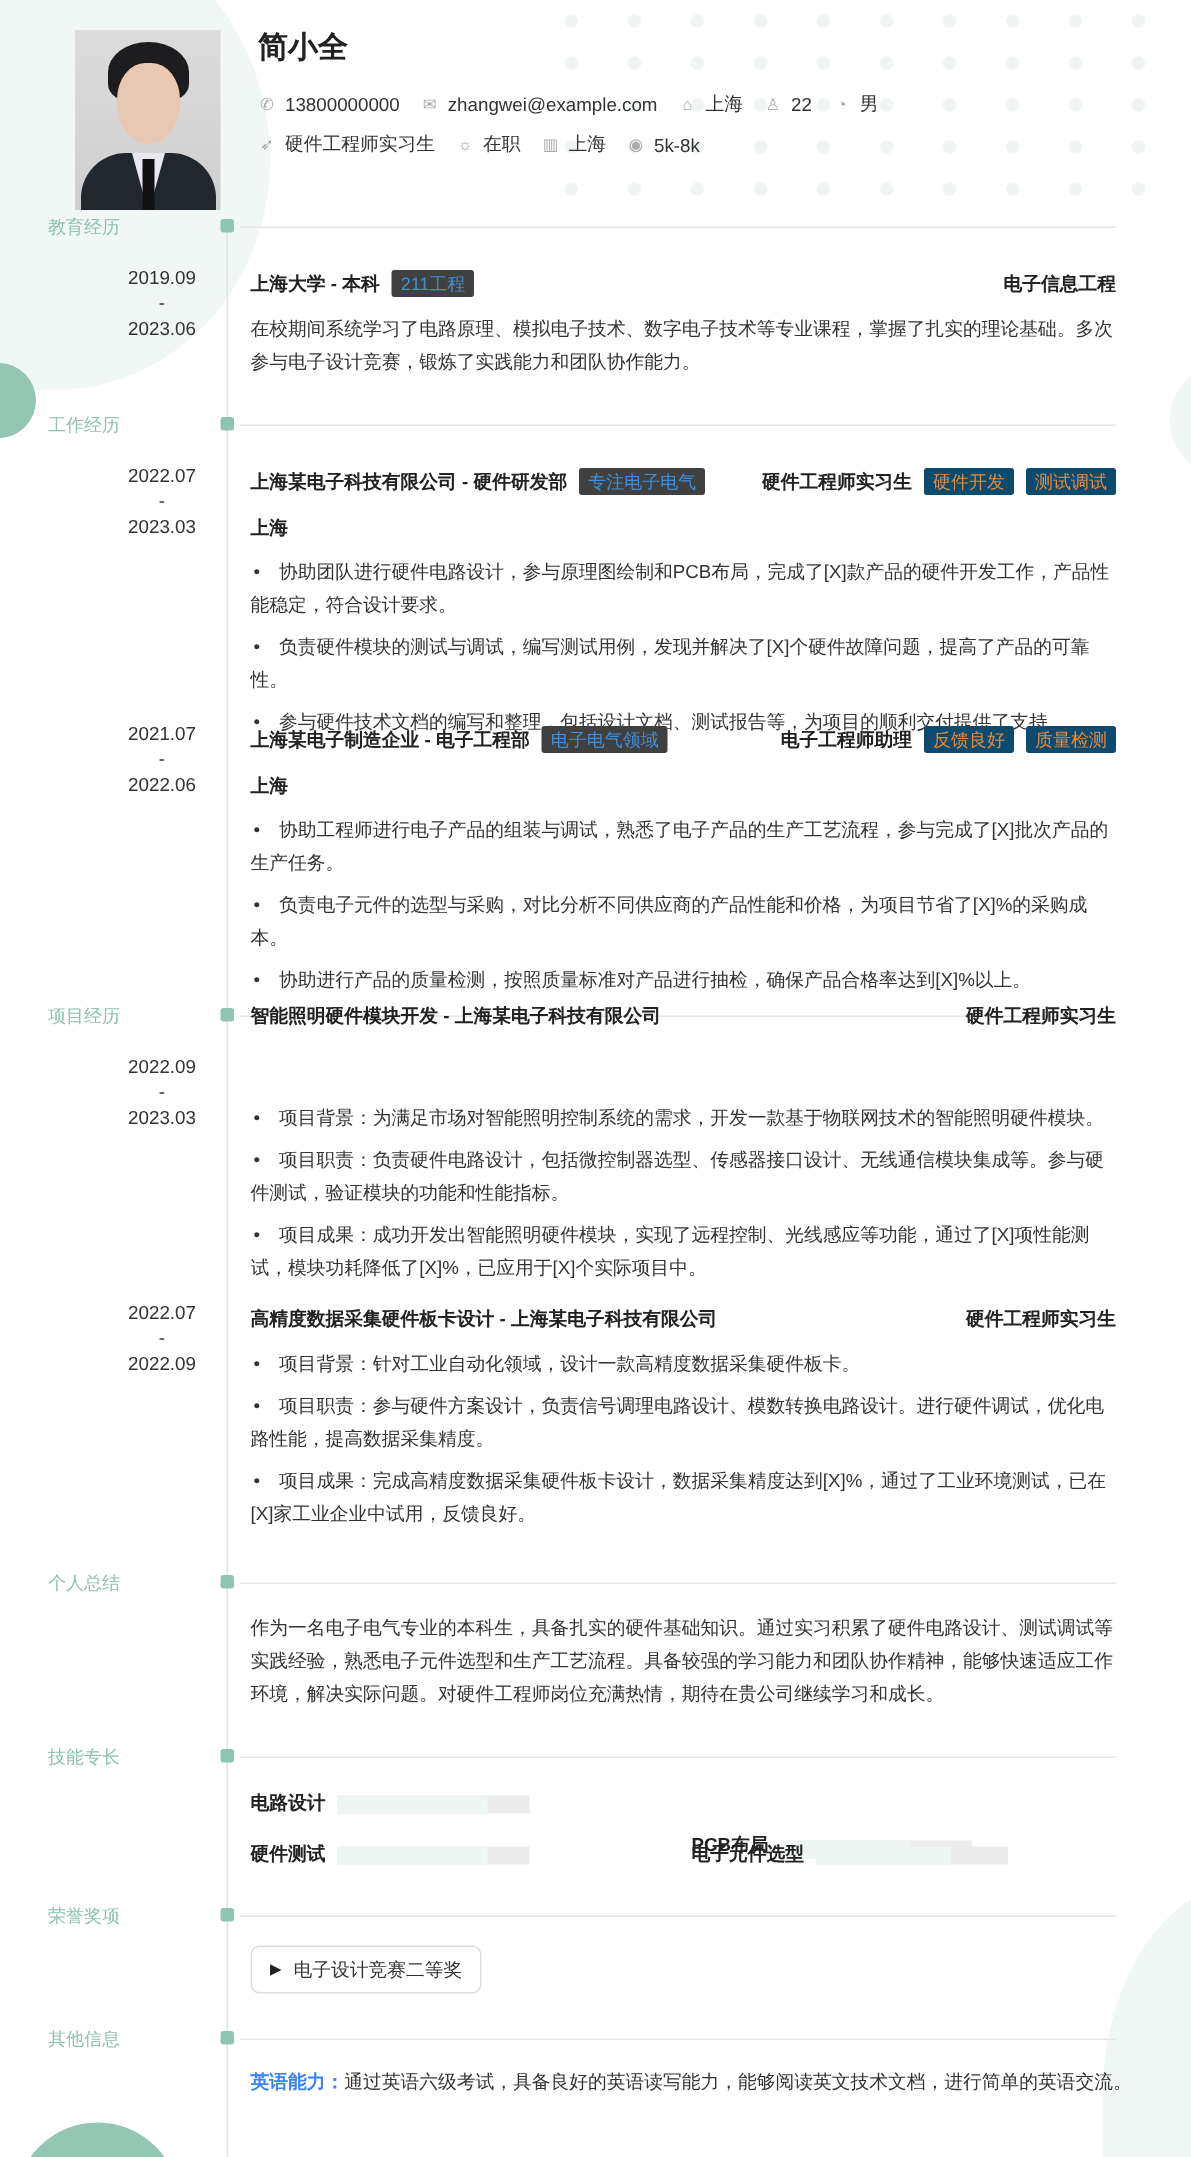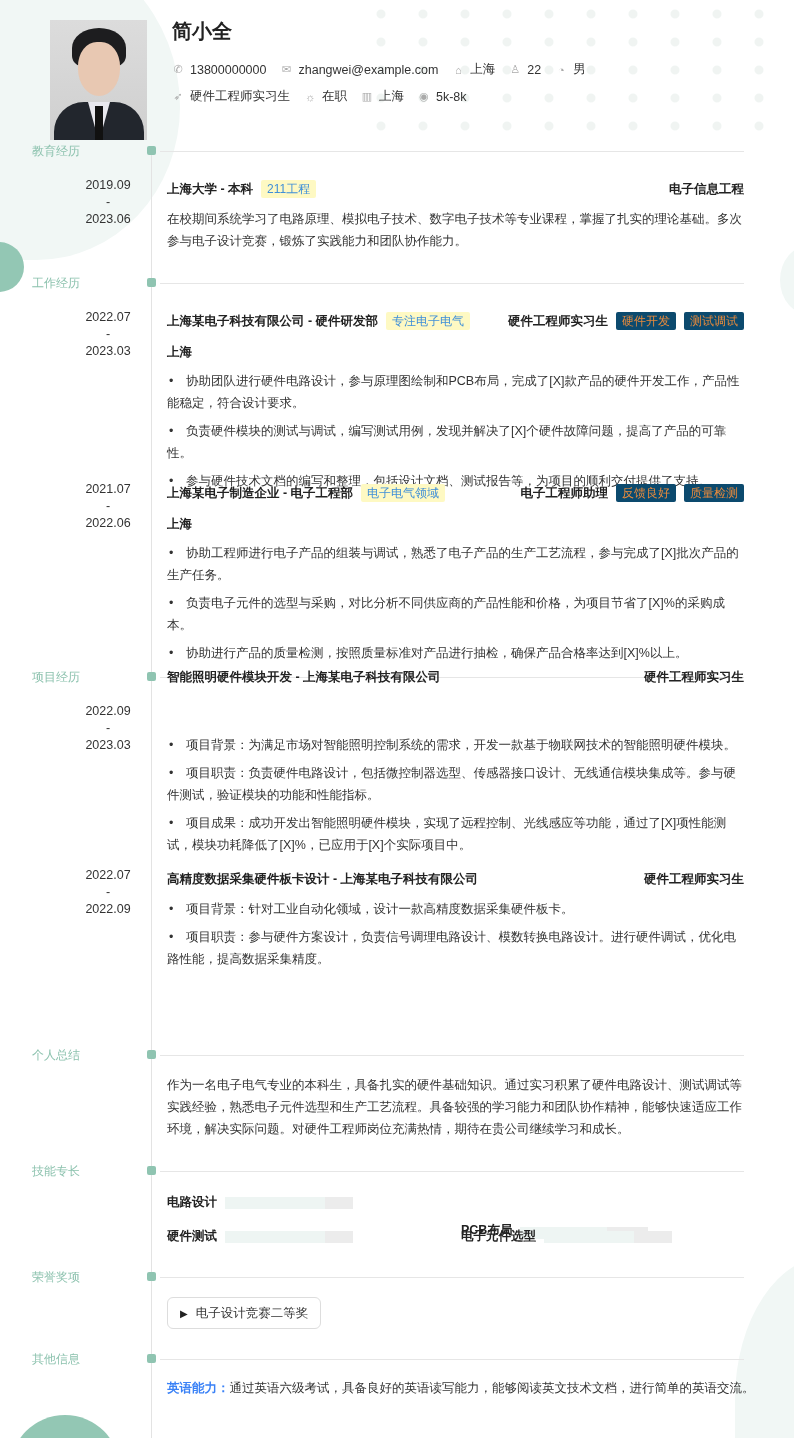--- a/index.html
+++ b/index.html
@@ -22,21 +22,21 @@
   .info-row .item { display:flex; align-items:center; margin-right: 14px; }
   .timeline-line { position: absolute; left: 151px; top: 150px; width: 1px; height: 1288px; background: #e3e3e3; }
   .sec-head { position: absolute; left: 0; width: 744px; height: 16px; }
   .sec-head .label { position: absolute; right: 664px; top: 0; font-size: 12px; color: #8cc2ae; white-space: nowrap; }
   .sec-head .node { position: absolute; left: 147px; top: 3px; width: 9px; height: 9px; background: #8fc4b1; border-radius: 2px; }
   .sec-head .rule { position: absolute; left: 160px; top: 8px; right: 0; height: 1px; background: #e6e6e6; }
   .date { position: absolute; left: 70px; width: 76px; text-align: center; font-size: 12.5px; color: #333; line-height: 17px; }
   .entry-head { position: absolute; left: 167px; width: 577px; display: flex; align-items: center; height: 20px; }
   .entry-head .title { font-weight: bold; font-size: 12.5px; color: #222; white-space: nowrap; }
   .tag { display: inline-block; font-size: 12px; padding: 1px 6px; margin-left: 8px; border-radius: 2px; white-space: nowrap; line-height: 16px; }
-  .tag.blue { background: #fef9c3; color: #3f8fd8; }
+  .tag.blue { background: #404040; color: #3f8fd8; }
   .tag.orange { background: #0c4a6e; color: #e88a3c; }
   .entry-head .spacer { flex: 1; }
   .entry-head .role { font-weight: bold; font-size: 12.5px; color: #222; white-space: nowrap; }
   .city { position: absolute; left: 167px; font-weight: bold; font-size: 12.5px; color: #222; }
   .para { position: absolute; left: 167px; width: 580px; font-size: 12.5px; color: #333; line-height: 22px; }
   .bullets { position: absolute; left: 167px; width: 580px; list-style: none; }
   .bullets li { font-size: 12.5px; color: #333; line-height: 22px; margin-bottom: 6px; }
   .bullets li::before { content: "•"; display: inline-block; width: 17px; padding-left: 2px; color: #333; }
   .skill { position: absolute; display: flex; align-items: center; }
   .skill .sname { font-weight: bold; font-size: 12.5px; color: #222; margin-right: 8px; white-space: nowrap; }
@@ -202,20 +202,21 @@
     <div>2022.09</div>
 </div>
 <div class="entry-head" style="top:869px;">
   <span class="title">高精度数据采集硬件板卡设计 - 上海某电子科技有限公司</span>
   <span class="spacer"></span>
   <span class="role">硬件工程师实习生</span>
 </div>
 <ul class="bullets" style="top:898px;">
   <li>项目背景：针对工业自动化领域，设计一款高精度数据采集硬件板卡。</li>
   <li>项目职责：参与硬件方案设计，负责信号调理电路设计、模数转换电路设计。进行硬件调试，优化电路性能，提高数据采集精度。</li>
+  <li>项目成果：完成高精度数据采集硬件板卡设计，数据采集精度达到[X]%，通过了工业环境测试，已在[X]家工业企业中试用，反馈良好。</li>
 </ul>
 
 <div class="sec-head" style="top:1047px;">
   <span class="label">个人总结</span>
   <span class="node"></span>
   <span class="rule"></span>
 </div>
 <div class="para" style="top:1074px;">作为一名电子电气专业的本科生，具备扎实的硬件基础知识。通过实习积累了硬件电路设计、测试调试等实践经验，熟悉电子元件选型和生产工艺流程。具备较强的学习能力和团队协作精神，能够快速适应工作环境，解决实际问题。对硬件工程师岗位充满热情，期待在贵公司继续学习和成长。</div>
 
 <div class="sec-head" style="top:1163px;">

